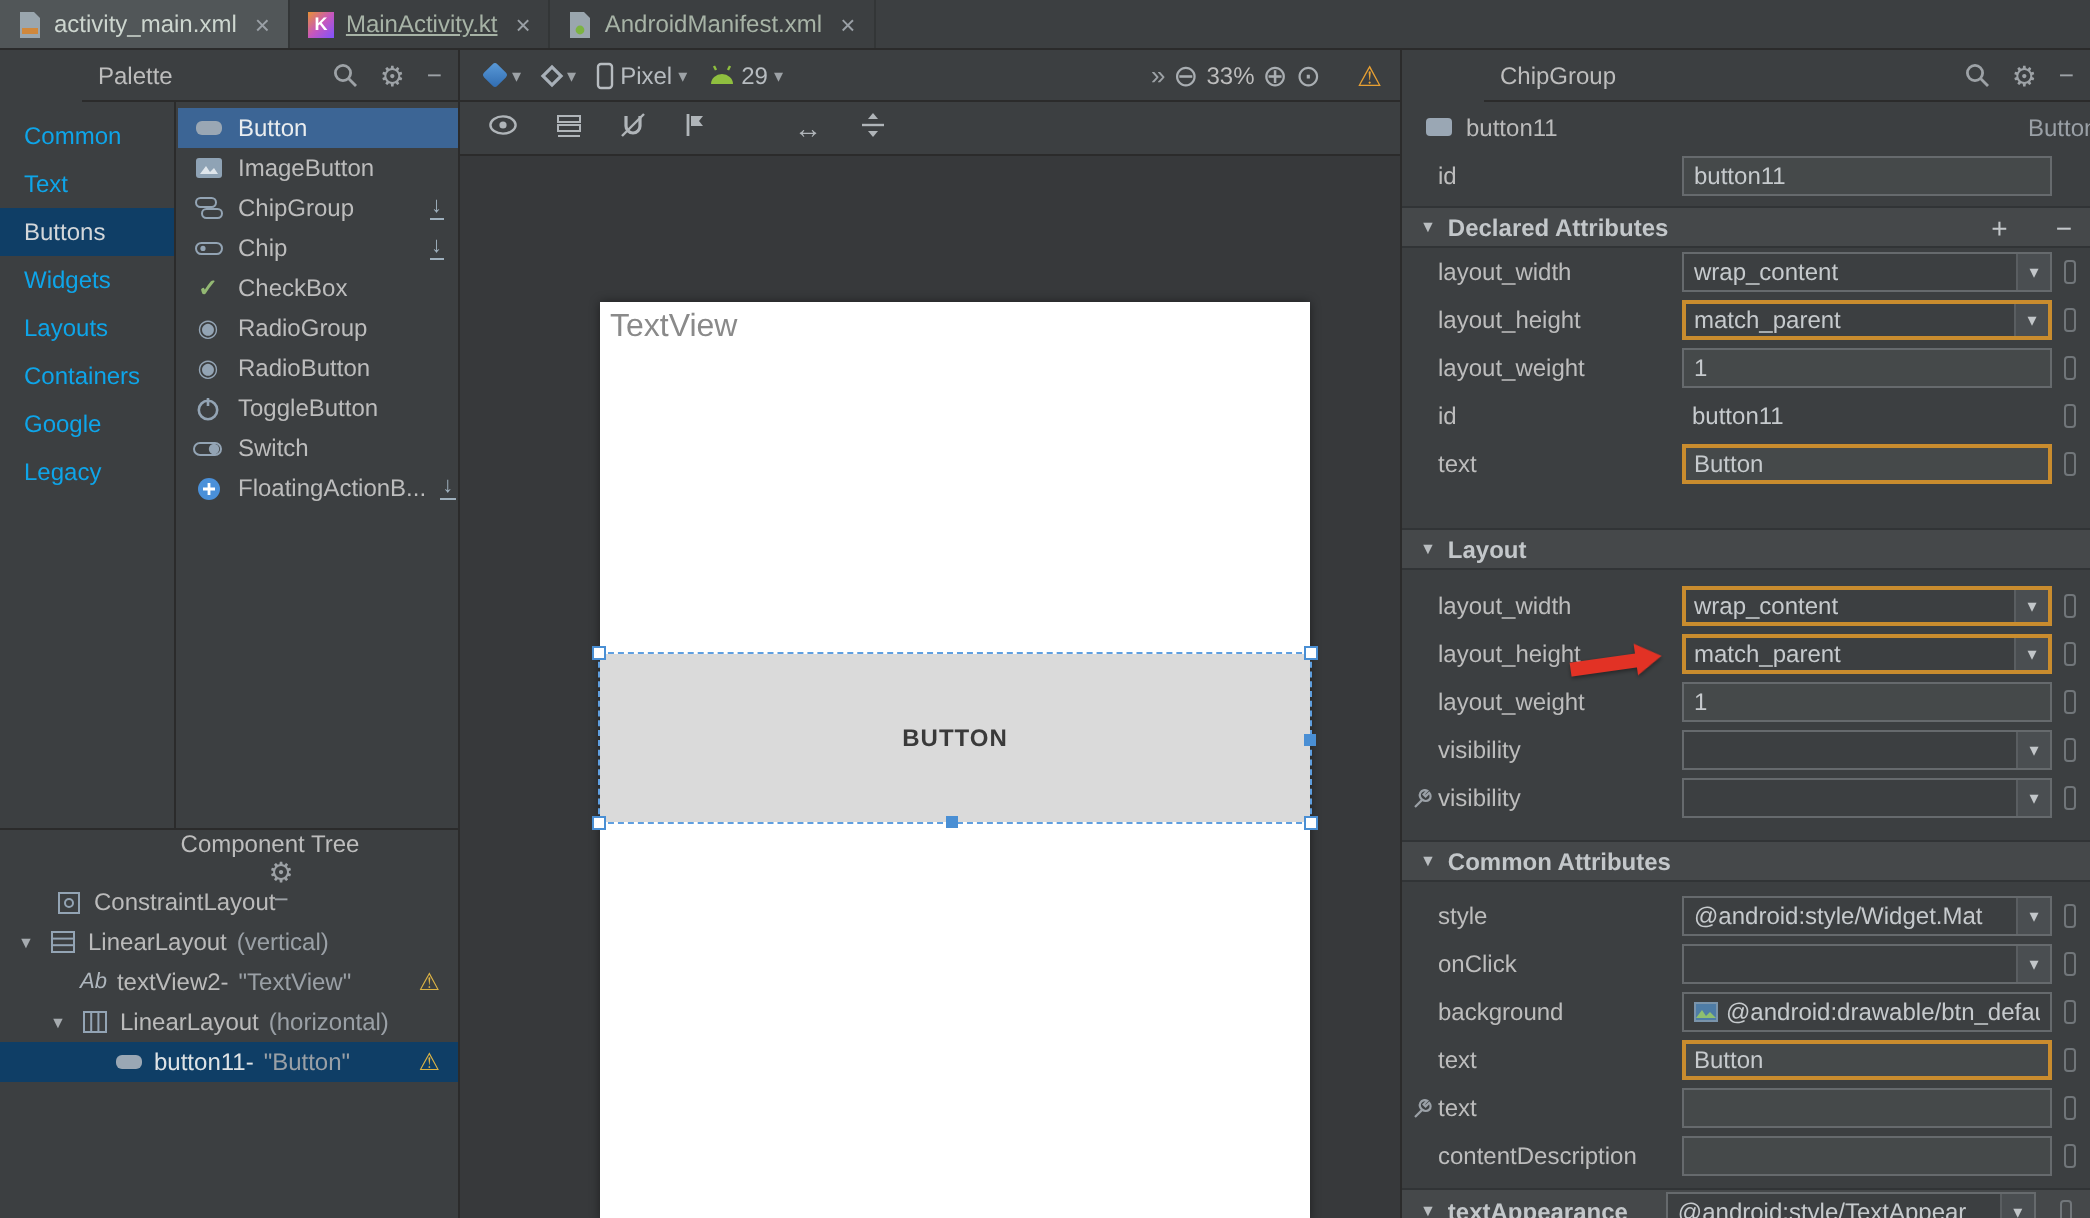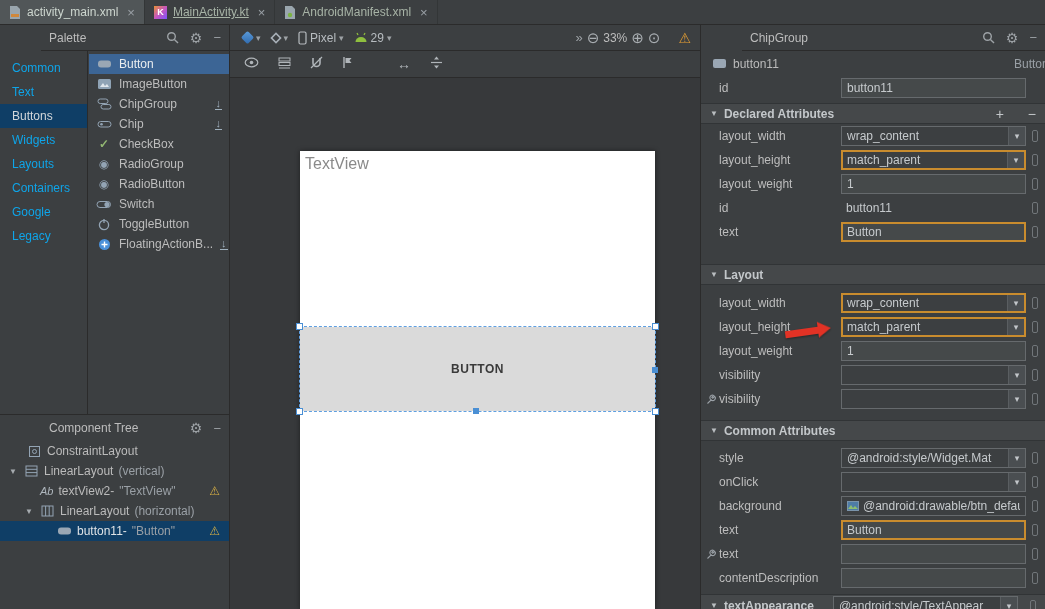--- a/index.html
+++ b/index.html
@@ -29,21 +29,21 @@
   .comps{position:absolute;left:89px;top:26px;right:0;bottom:0;padding-top:3px;overflow:hidden;}
   .comp{height:20px;display:flex;align-items:center;gap:7px;padding:0 7px;color:#bdbdbd;cursor:default;white-space:nowrap;}
   .comp.selected{background:#3c6595;color:#eaedef;}
   .dl{margin-left:auto;color:#9fb0bd;font-size:11px;border-bottom:1px solid #9fb0bd;line-height:1.05;padding:0 1px;}
   .picon{width:16px;display:flex;align-items:center;justify-content:center;flex:none;}
   .glyph-green{color:#93b873;font-weight:bold;}
   .glyph-gray{color:#93a4b4;}
 
   
   .ctree{position:absolute;left:0;top:414px;width:230px;bottom:0;border-top:1px solid #2b2b2b;border-right:1px solid #2b2b2b;background:#3c3f41;overflow:hidden;}
-  .ctree .panel-header{border-bottom:none;}
+  .ctree .panel-header{border-bottom:none;flex-direction:column;}
   .titem{height:20px;display:flex;align-items:center;gap:5px;white-space:nowrap;cursor:default;}
   .titem.selected{background:#0f3e66;color:#dfe3e6;}
   .texp{color:#a6abaf;font-size:8px;width:10px;text-align:center;flex:none;}
   .suffix{color:#9aa0a6;}
   .warn{margin-left:auto;margin-right:9px;color:#dcb345;font-size:12px;}
   .ab{color:#aeb6bd;font-size:11px;font-style:italic;}
 
   
   .center{position:absolute;left:230px;top:25px;width:470px;bottom:0;background:#37393b;overflow:hidden;}
   .dtoolbar{height:26px;background:#3c3f41;border-bottom:1px solid #2b2b2b;display:flex;align-items:center;padding:0 9px;gap:4px;}
@@ -193,35 +193,35 @@
       <div class="comp">
         <span class="picon glyph-gray">◉</span>
         <span>RadioGroup</span>
       </div>
       <div class="comp">
         <span class="picon glyph-gray">◉</span>
         <span>RadioButton</span>
       </div>
       <div class="comp">
         <span class="picon">
+            <svg width="14" height="13">
+              <circle cx="7" cy="7" r="4.6" fill="none" stroke="#93a4b4" stroke-width="1.3"></circle>
+              <line x1="7" y1="1" x2="7" y2="5" stroke="#93a4b4" stroke-width="1.3"></line>
+            </svg>
+          </span>
+        <span>ToggleButton</span>
+      </div>
+      <div class="comp">
+        <span class="picon">
             <svg width="16" height="11">
               <rect x="1" y="2.5" width="13.5" height="6" rx="3" fill="none" stroke="#93a4b4"></rect>
               <circle cx="11" cy="5.5" r="2.6" fill="#93a4b4"></circle>
             </svg>
           </span>
         <span>Switch</span>
-      </div>
-      <div class="comp">
-        <span class="picon">
-            <svg width="14" height="13">
-              <circle cx="7" cy="7" r="4.6" fill="none" stroke="#93a4b4" stroke-width="1.3"></circle>
-              <line x1="7" y1="1" x2="7" y2="5" stroke="#93a4b4" stroke-width="1.3"></line>
-            </svg>
-          </span>
-        <span>ToggleButton</span>
       </div>
       <div class="comp">
         <span class="picon">
             <svg width="13" height="13">
               <circle cx="6.5" cy="6.5" r="5.5" fill="#4a90d9"></circle>
               <path d="M6.5 3.5 v6 M3.5 6.5 h6" stroke="#fff" stroke-width="1.4"></path>
             </svg>
           </span>
         <span>FloatingActionB...</span>
         <span class="dl">↓</span>

